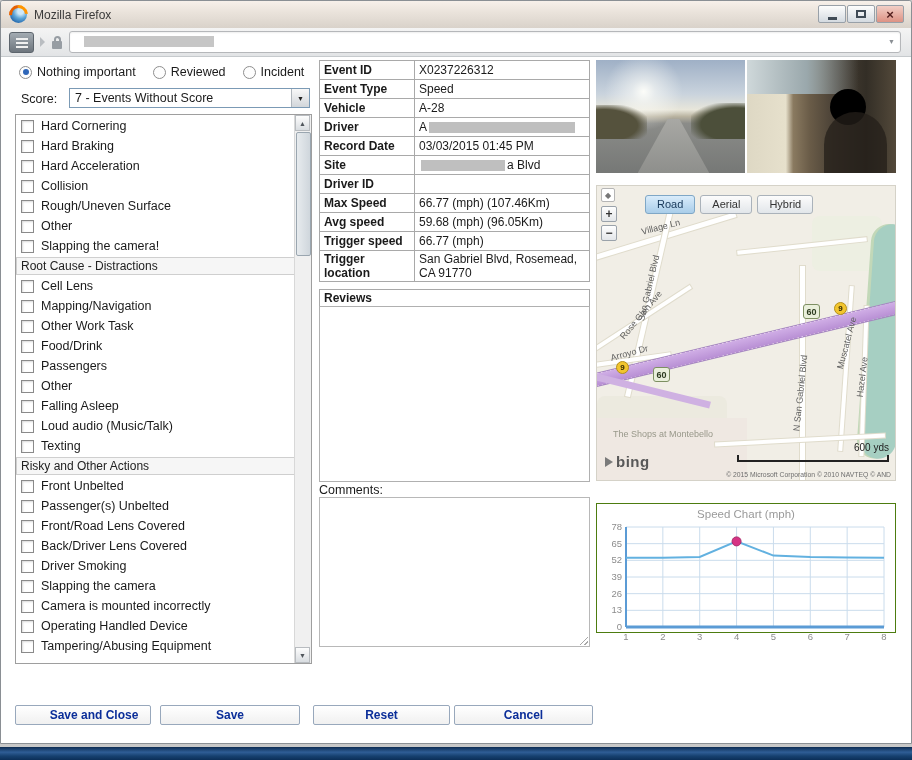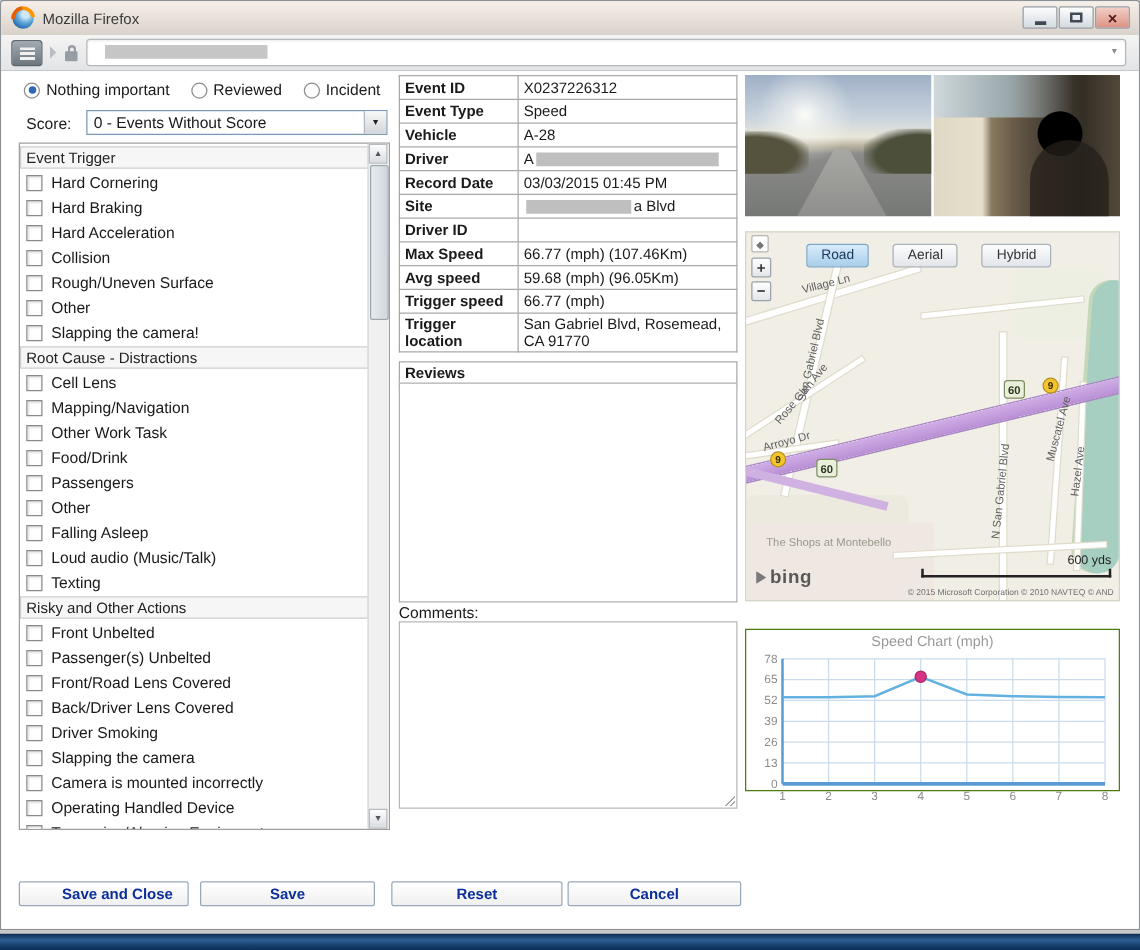--- a/index.html
+++ b/index.html
@@ -143,21 +143,21 @@
   .s0{left:56px;top:181px;} .s1{left:206px;top:118px;}
   .rcircle{position:absolute;width:13px;height:13px;border-radius:50%;background:#f2c52e;border:1px solid #b5901a;
     font-size:8px;font-weight:bold;color:#342a00;display:flex;align-items:center;justify-content:center;box-sizing:border-box;}
   .c0{left:19px;top:175px;} .c1{left:237px;top:116px;}
   .m-compass{position:absolute;left:4px;top:2px;width:14px;height:14px;background:#fff;border:1px solid #b5b5b5;
     border-radius:2px;font-size:8px;color:#777;display:flex;align-items:center;justify-content:center;box-sizing:border-box;cursor:pointer;}
   .m-zoom{position:absolute;left:4px;width:16px;height:16px;border:1px solid #9aa2aa;border-radius:2px;box-sizing:border-box;
     background:linear-gradient(#fefefe,#e3e6e9);font-weight:bold;font-size:12px;color:#333;display:flex;
     align-items:center;justify-content:center;cursor:pointer;}
   .zin{top:20px;} .zout{top:39px;}
-  .m-views{position:absolute;left:48px;top:9px;display:flex;gap:19px;}
+  .m-views{position:absolute;left:48px;top:9px;display:flex;gap:5px;}
   .m-view{height:17px;line-height:17px;padding:0 11px;font-size:11px;border:1px solid #aab2ba;border-radius:3px;
     background:linear-gradient(#fcfcfc,#e2e6ea);color:#333;cursor:pointer;}
   .m-view.active{background:linear-gradient(#d9ecfb,#a9cde9);border-color:#7fa7c6;color:#17385a;}
   .m-scale{position:absolute;right:6px;bottom:18px;text-align:right;}
   .scale-label{font-size:10px;color:#222;}
   .scale-line{width:148px;height:5px;border-bottom:2px solid #222;border-left:2px solid #222;
     border-right:2px solid #222;margin-top:1px;}
   .m-bing{position:absolute;left:8px;bottom:10px;display:flex;align-items:center;gap:3px;font-size:15px;
     color:#595959;font-weight:bold;letter-spacing:.5px;cursor:pointer;}
   .bing-mark{width:0;height:0;border-top:5px solid transparent;border-bottom:5px solid transparent;
@@ -223,27 +223,26 @@
             <span class="radio"></span>
             <span class="radio-label">Reviewed</span>
           </label>
           <label class="radio-item">
             <span class="radio"></span>
             <span class="radio-label">Incident</span>
           </label>
         </div>
       <span class="score-label">Score:</span>
       <div class="select">
-        <span class="select-value">0 - Events Without Score</span>
+        <span class="select-value">7 - Events Without Score</span>
         <span class="select-btn">▼</span>
       </div>
 
       <div class="listbox">
         <div class="list-inner">
-            <div class="list-header">Event Trigger</div>
             <label class="check-row">
               <span class="cb"></span>
               <span class="cb-label">Hard Cornering</span>
             </label>
             <label class="check-row">
               <span class="cb"></span>
               <span class="cb-label">Hard Braking</span>
             </label>
             <label class="check-row">
               <span class="cb"></span>

